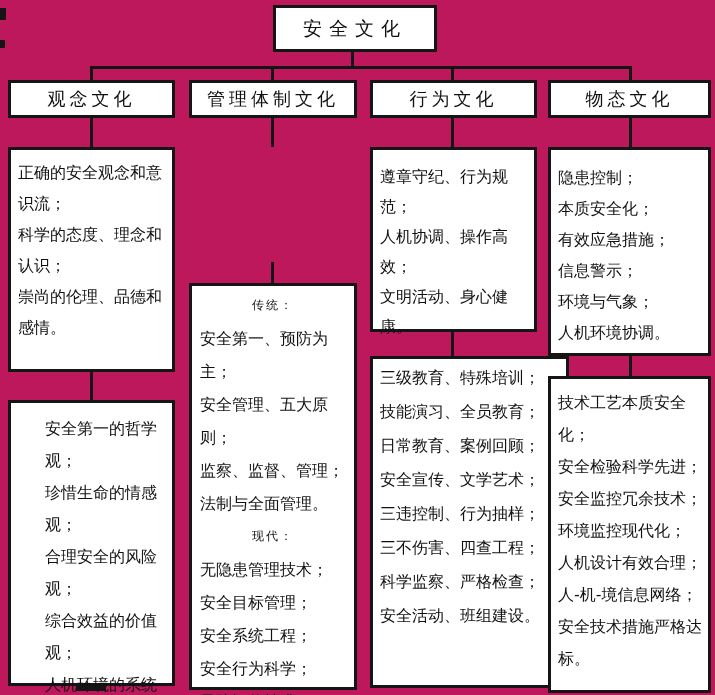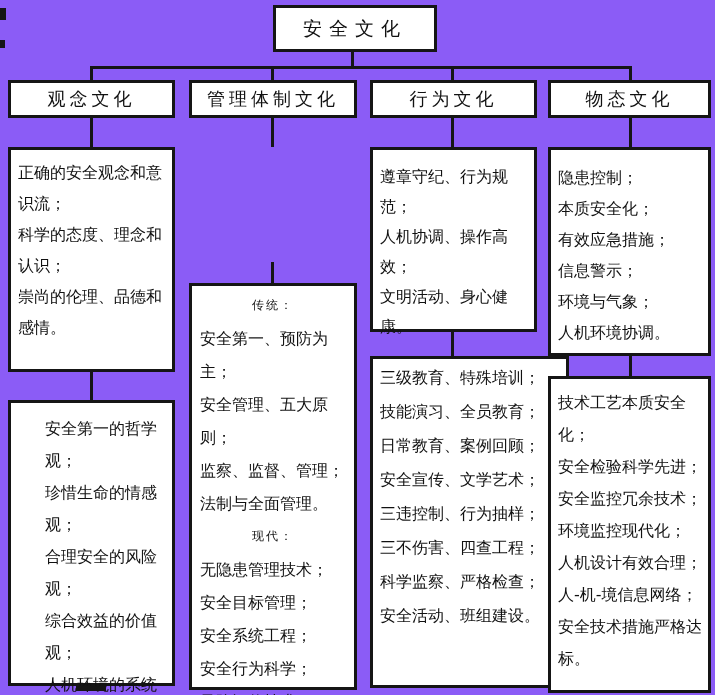--- a/index.html
+++ b/index.html
@@ -7,21 +7,21 @@
     margin: 0;
     padding: 0;
     background: #fdfdfd;
     font-family: "DejaVu Sans", "Liberation Sans", sans-serif;
     color: #111111;
   }
   #stage {
     position: relative;
     width: 715px;
     height: 695px;
-    background: #8b5cf6;
+    background: #be185d;
     overflow: hidden;
   }
   .box {
     position: absolute;
     box-sizing: border-box;
     border: 3px solid #151515;
     background: #ffffff;
   }
   .hdr {
     display: flex;

